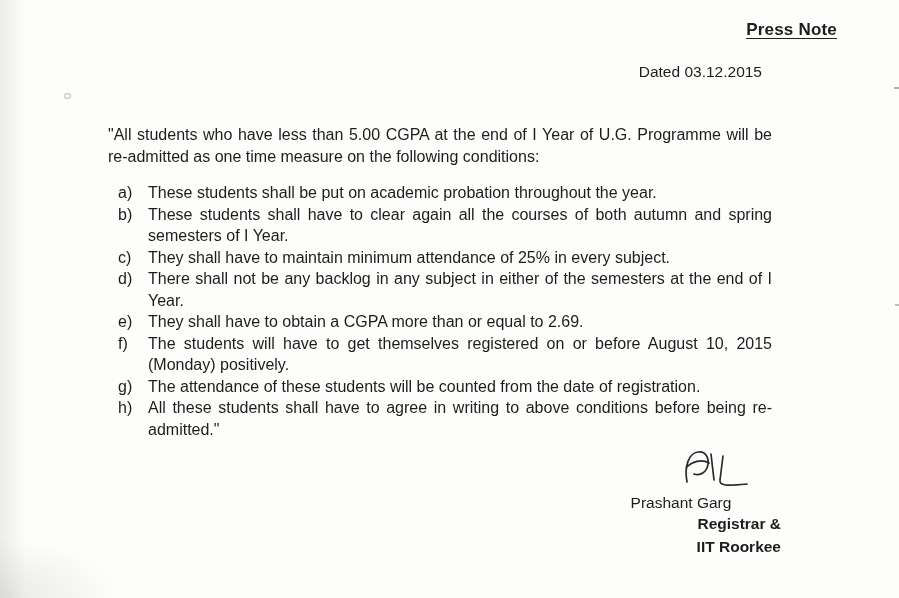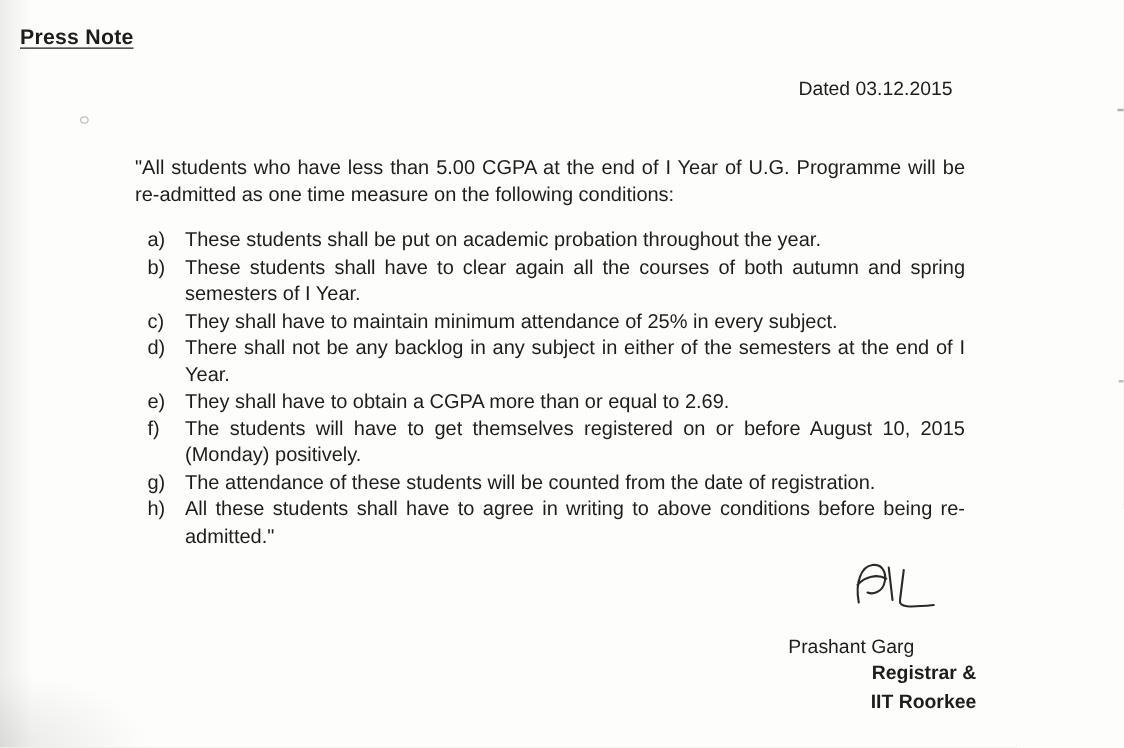--- a/index.html
+++ b/index.html
@@ -33,25 +33,24 @@
     width: 120px; height: 60px;
     background: radial-gradient(ellipse at 0% 100%, rgba(80,80,80,0.12), rgba(80,80,80,0) 70%);
     pointer-events: none;
   }
 
   .title {
     position: absolute;
     top: 20px;
     left: 0;
     right: 62px;
-    text-align: left;
+    text-align: right;
     font-size: 17px;
     font-weight: 700;
     letter-spacing: 0.2px;
-    margin-left: 16px;
   }
   .title .underlined {
     text-decoration: underline;
     text-underline-offset: 3px;
   }
 
   .dated {
     position: absolute;
     top: 63px;
     right: 137px;
@@ -90,21 +89,21 @@
     right: 118px;
     width: 200px;
     text-align: center;
     font-size: 15.5px;
   }
   .sig-scribble {
     display: block;
     margin: 0 14px 0 auto;
   }
   .sig-name {
-    margin-top: 15px;
+    margin-top: 0;
     line-height: 21px;
     text-align: center;
   }
   .sig-line-bold {
     font-weight: 700;
     line-height: 22.5px;
     text-align: right;
   }
 
   

